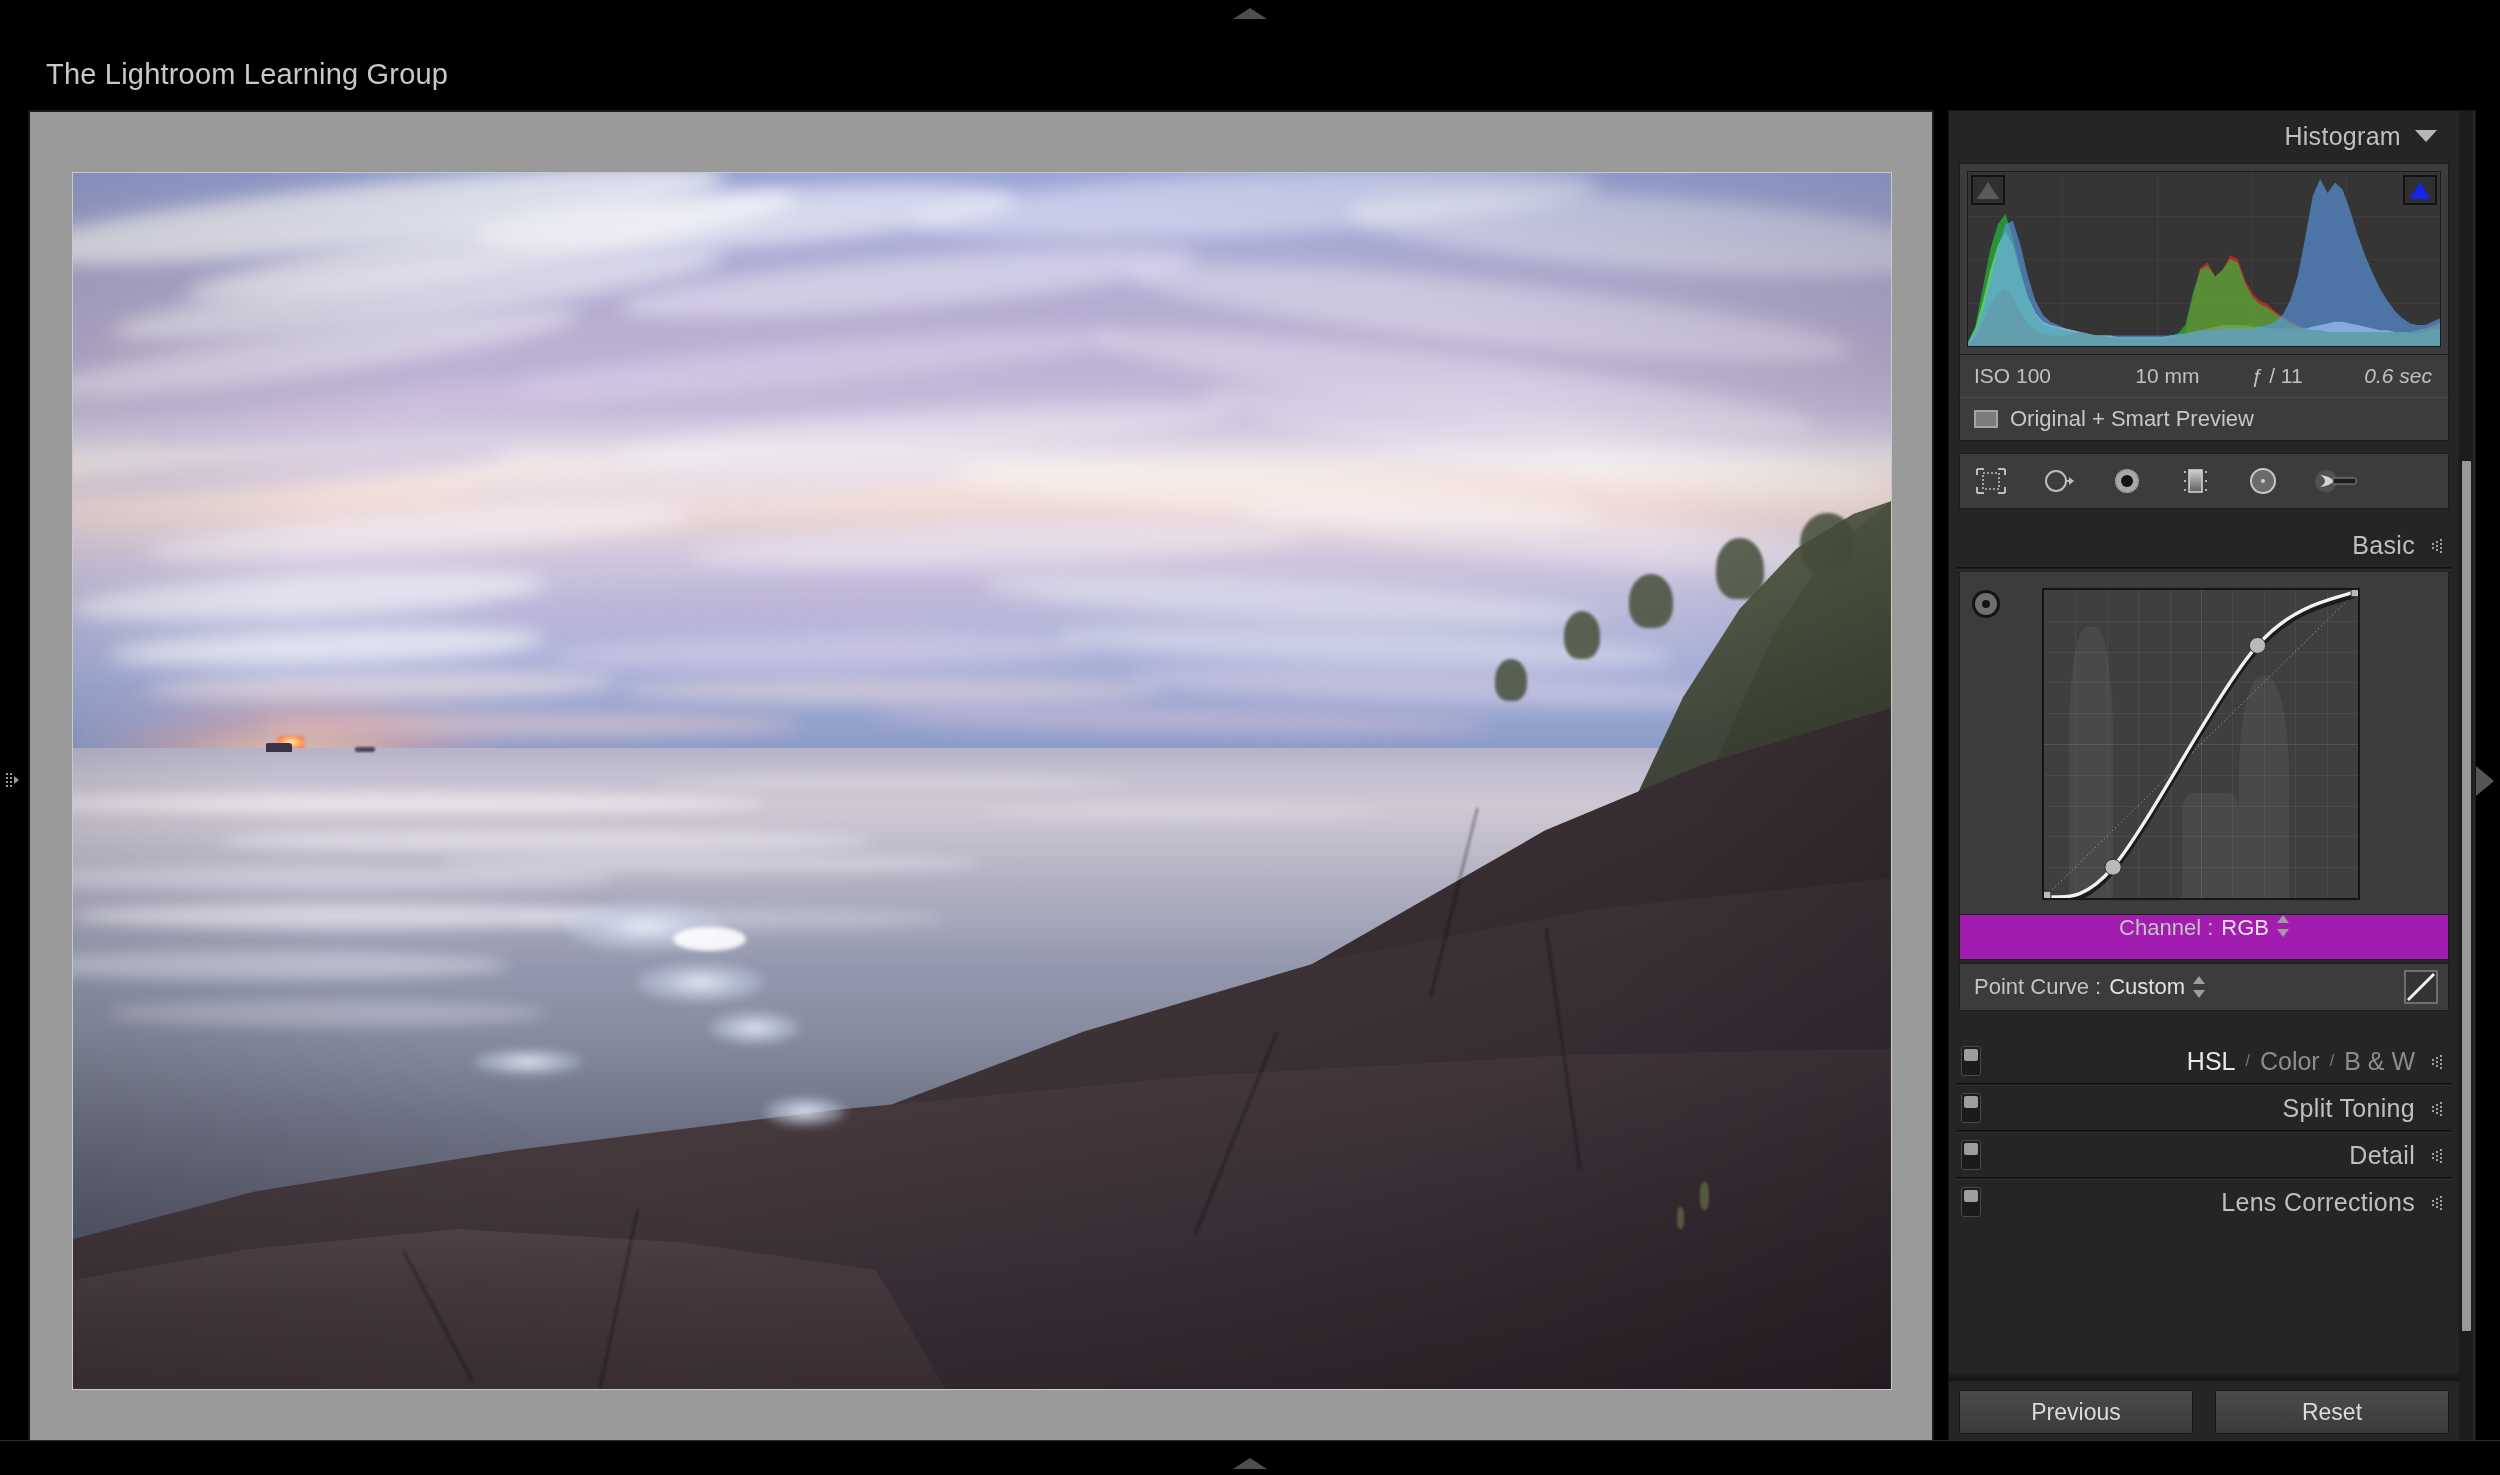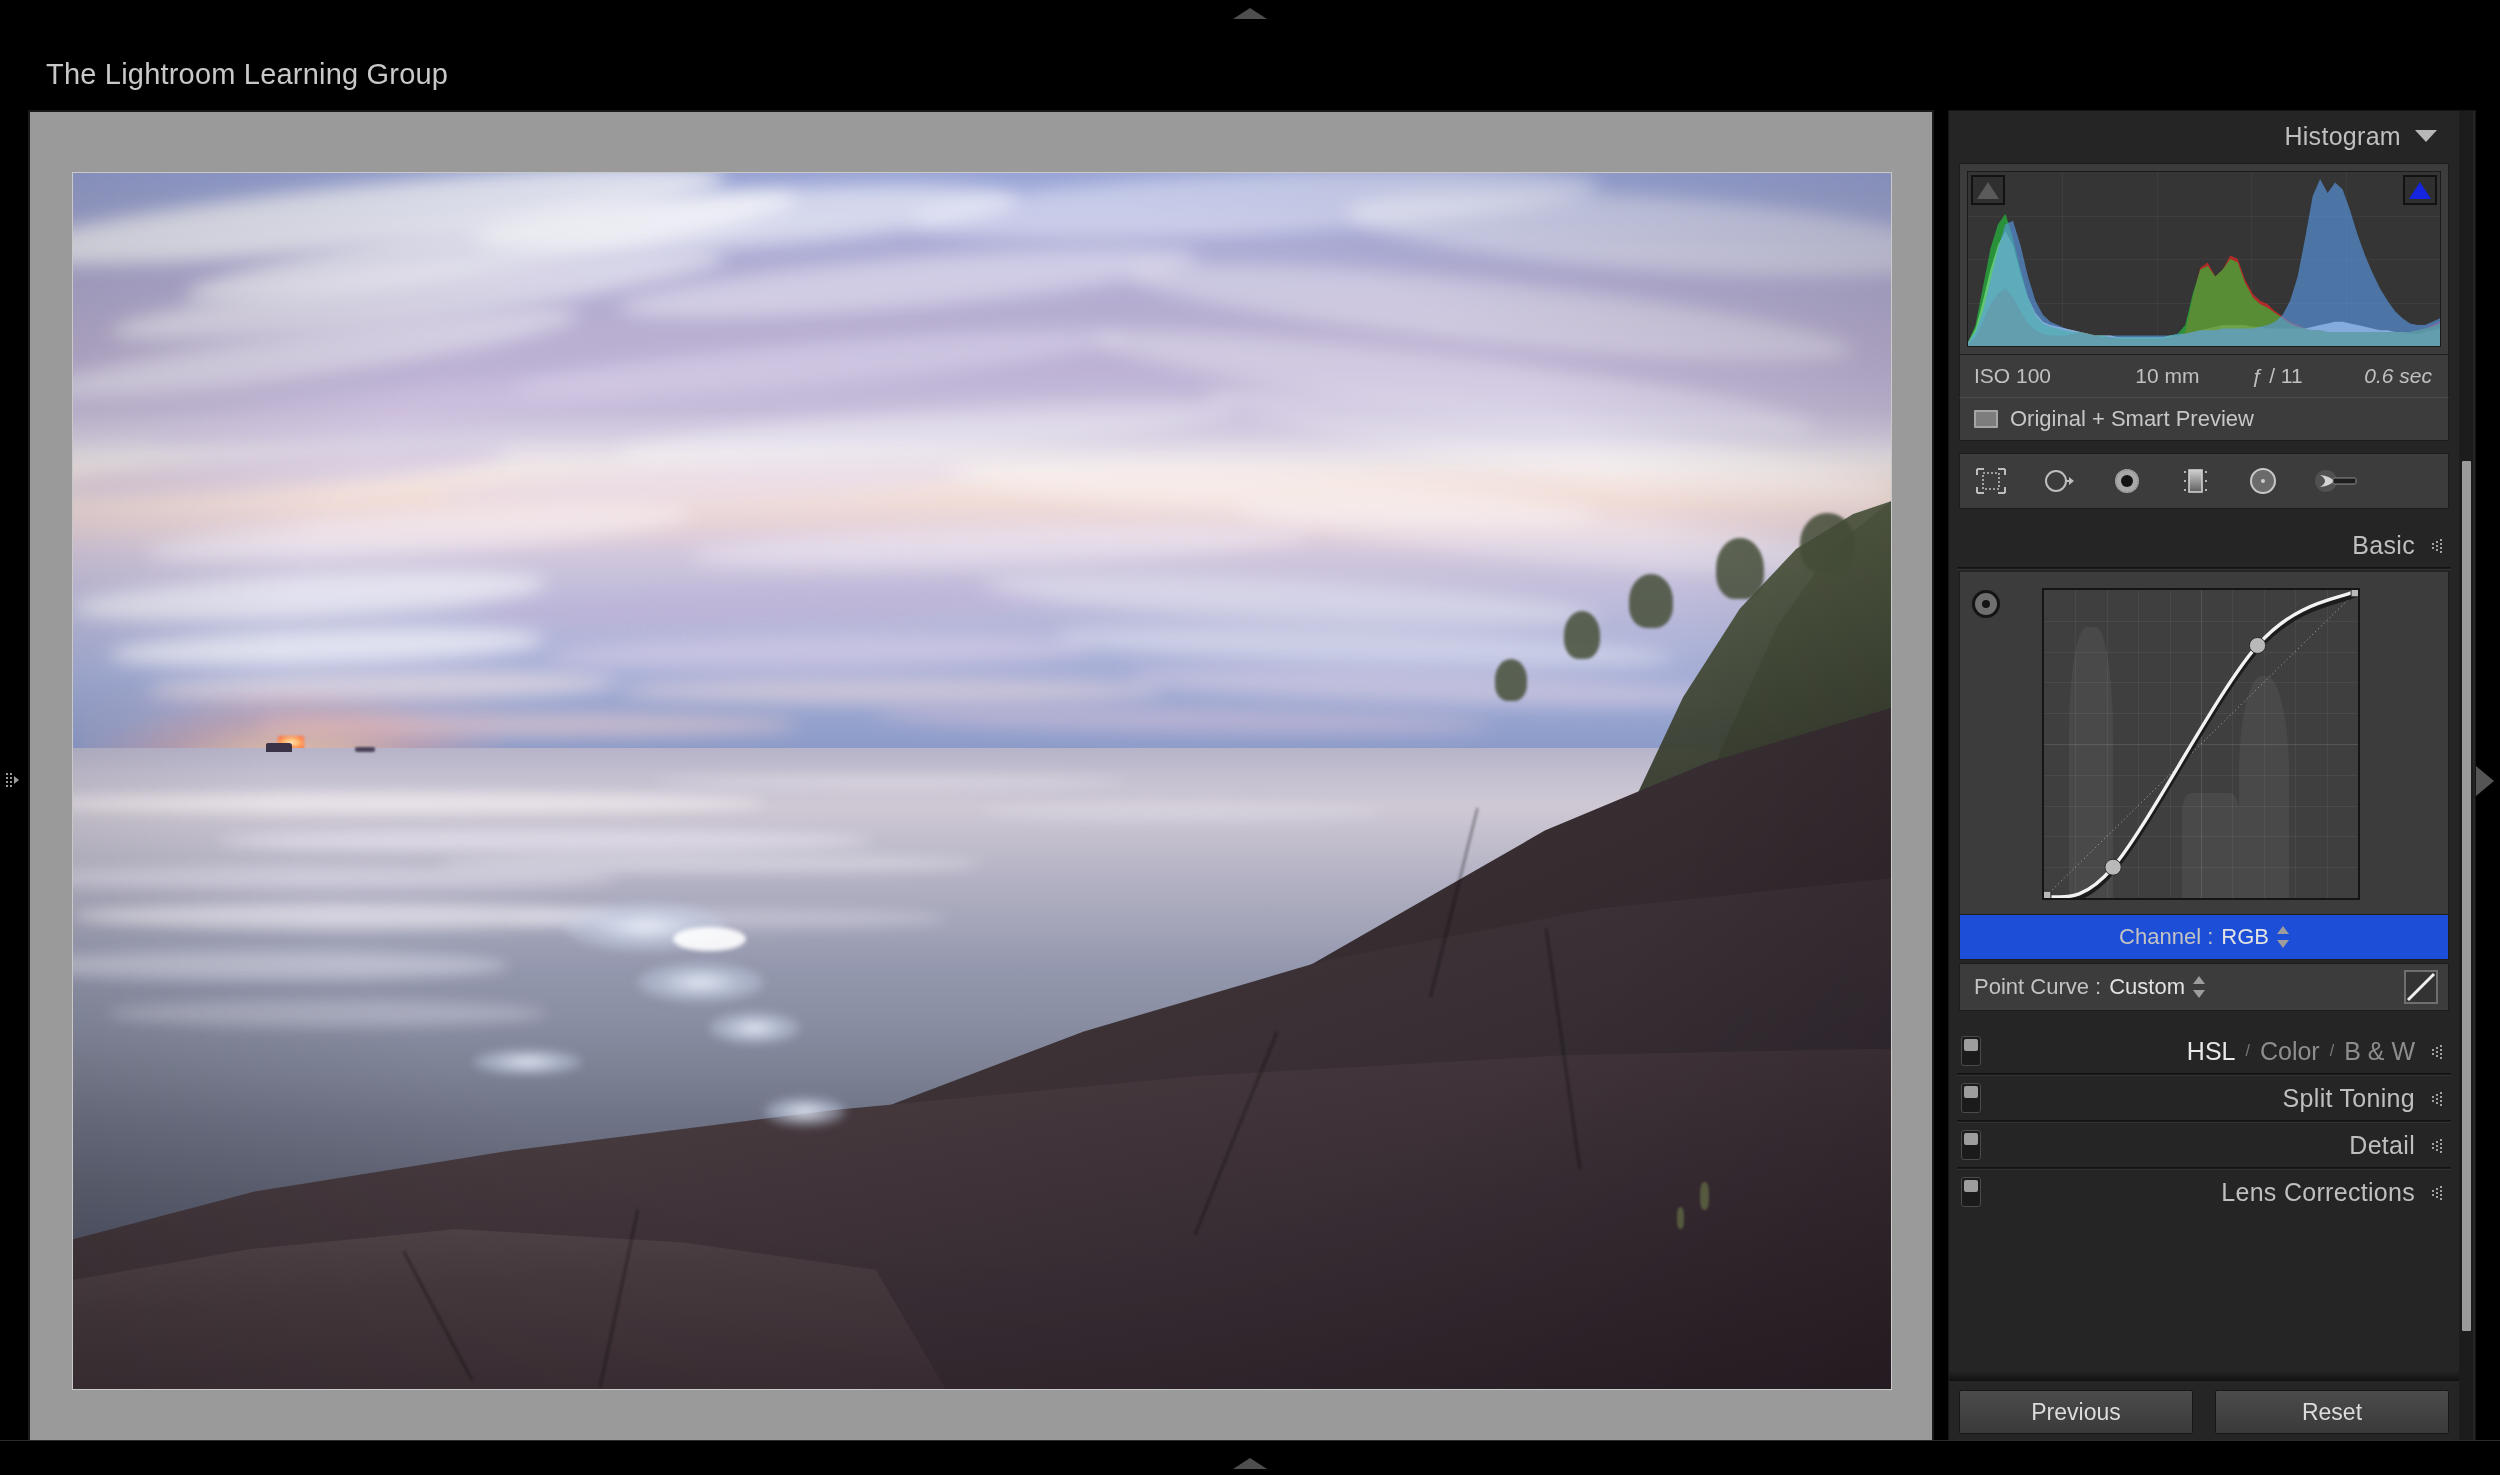--- a/index.html
+++ b/index.html
@@ -293,23 +293,23 @@
   #curve-plot {
     position: absolute; left: 72px; top: 2px; width: 318px; height: 312px;
     background: #3f3f3f; border: 2px solid #151515; overflow: hidden;
   }
   .cgrid-v { position: absolute; top: 0; bottom: 0; width: 1px; background: rgba(255,255,255,.055); }
   .cgrid-h { position: absolute; left: 0; right: 0; height: 1px; background: rgba(255,255,255,.055); }
   .cgrid-major { background: rgba(255,255,255,.11) !important; }
   .ghost-hist { position: absolute; bottom: 0; background: rgba(255,255,255,.055); }
 
   #channel-row {
-    margin: 0 10px; height: 46px; background: #1d4ed8;
+    margin: 0 10px; height: 46px; background: #a21caf;
     border: 1px solid #1d1d1d;
-    display: flex; align-items: center; justify-content: center; gap: 8px;
+    display: flex; align-items: flex-start; justify-content: center; gap: 8px;
     font-size: 22px; color: #c3c3c3;
   }
   #pointcurve-row {
     margin: 3px 10px 0 10px; height: 48px; background: #3c3c3c;
     border: 1px solid #1d1d1d;
     display: flex; align-items: center; padding: 0 10px 0 14px; gap: 8px;
     font-size: 22px; color: #c3c3c3;
   }
   .stepper { position: relative; width: 12px; height: 22px; cursor: pointer; }
   .stepper i { position: absolute; left: 0; width: 0; height: 0;
@@ -634,21 +634,21 @@
           <i class="up"></i>
           <i class="dn"></i>
         </span>
       <span id="curve-edit-btn">
         <svg width="30" height="30" viewBox="0 0 30 30" style="position:absolute;left:0;top:0">
           <path d="M2 28 L28 2" stroke="#f0f0f0" stroke-width="3" fill="none"></path>
         </svg>
       </span>
     </div>
 
-    <div class="panel-header" style="margin-top:18px">
+    <div class="panel-header" style="margin-top:28px">
       <span class="toggle-switch"></span>
       <span class="hsl-seg hsl-on">HSL</span>
       <span class="hsl-slash">/</span>
       <span class="hsl-seg hsl-off">Color</span>
       <span class="hsl-slash">/</span>
       <span class="hsl-seg hsl-off">B &amp; W</span>
       <span class="disc-dots">
         <i style="left:11px;top:2px"></i>
           <i style="left:11px;top:6px"></i>
           <i style="left:11px;top:10px"></i>

